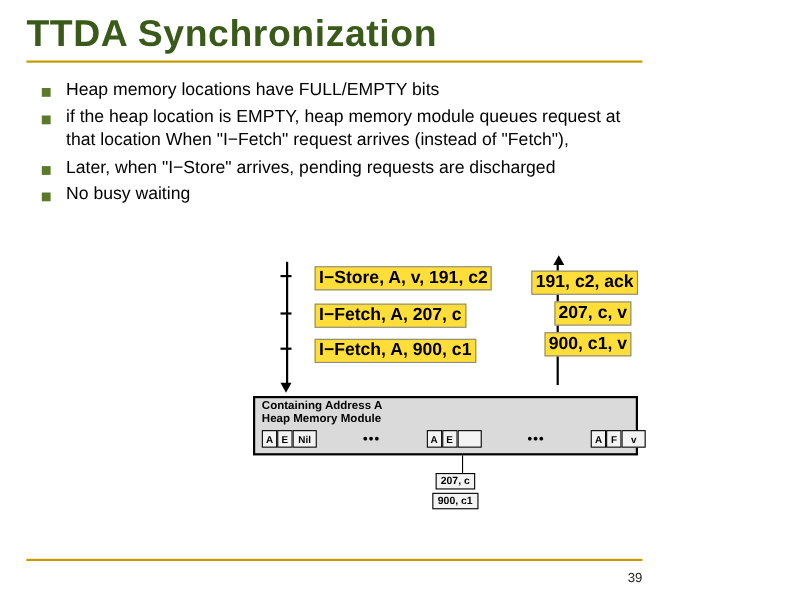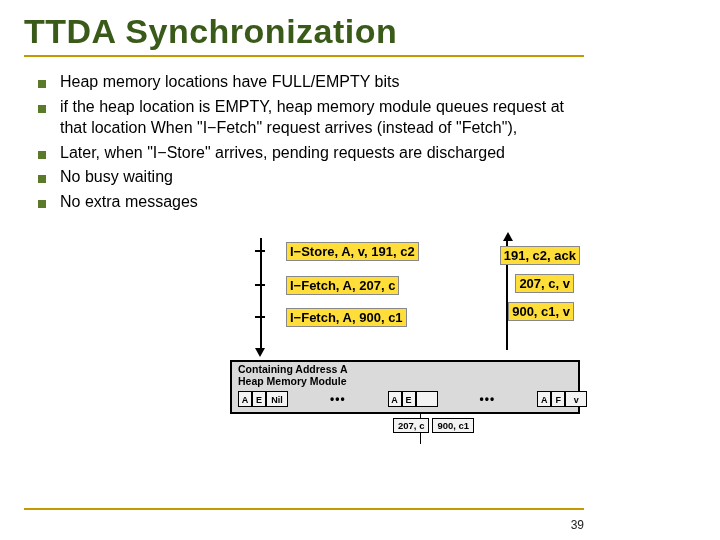--- a/index.html
+++ b/index.html
@@ -10,23 +10,23 @@
   .bullets { padding-left: 36px; font-size: 16px; line-height: 1.35; color: #000; max-width: 640px; }
   .bullets li { list-style: none; position: relative; margin-bottom: 3px; }
   .bullets li::before { content: ""; position: absolute; left: -22px; top: 9px; width: 8px; height: 8px; background: #5a7a2a; }
   .diagram { position: absolute; right: 28px; top: 232px; width: 350px; height: 220px; font-family: Arial, sans-serif; }
   .hmm { position: absolute; left: 0; top: 128px; width: 100%; height: 54px; border: 2px solid #000; background: #dadada; font-size: 10.5px; font-weight: bold; padding: 2px 6px; line-height: 1.1; }
   .hmm-rows { display: flex; gap: 42px; margin-top: 4px; align-items: center; }
   .slotset { display: flex; }
   .slot { width: 14px; height: 16px; border: 1.5px solid #000; background: #f3f3f3; font-size: 9px; text-align: center; line-height: 16px; font-weight: bold; }
   .slot.wide { width: 22px; }
   .dots { font-size: 12px; font-weight: bold; letter-spacing: 1px; }
-  .pend { display: flex; flex-direction: row; gap: 3px; align-items: center; }
+  .pend { display: flex; flex-direction: column; gap: 3px; align-items: center; margin-top: 12px; }
   .pbox { border: 1.5px solid #000; background: #f3f3f3; font-size: 9.5px; font-weight: bold; padding: 1px 4px; white-space: nowrap; }
-  .yl { position: absolute; background: #ffde3a; border: 1.5px solid #888; font-size: 13px; font-weight: bold; padding: 1px 3px; white-space: nowrap; }
+  .yl { position: absolute; background: #ffde3a; border: 1.5px solid #888; font-size: 16px; font-weight: bold; padding: 1px 3px; white-space: nowrap; }
   .label0 { left: 56px; top: 10px; }
   .label1 { left: 56px; top: 44px; }
   .label2 { left: 56px; top: 76px; }
   .label3 { right: 0px; top: 14px; }
   .label4 { right: 6px; top: 42px; }
   .label5 { right: 6px; top: 70px; text-align: right; }
   .arrow-down { position: absolute; width: 0; left: 30px; top: 6px; height: 112px; border-left: 2px solid #000; }
   .arrow-down-head { position: absolute; left: 25px; top: 116px; width: 0; height: 0; border-left: 5px solid transparent; border-right: 5px solid transparent; border-top: 9px solid #000; }
   .arrow-up { position: absolute; width: 0; right: 72px; top: 6px; height: 112px; border-left: 2px solid #000; }
   .arrow-up-head { position: absolute; right: 67px; top: 0px; width: 0; height: 0; border-left: 5px solid transparent; border-right: 5px solid transparent; border-bottom: 9px solid #000; }
@@ -42,21 +42,20 @@
 <body>
 
 <div class="slide">
   <h1 class="title">TTDA Synchronization</h1>
   <hr class="title-rule">
   <ul class="bullets">
     <li>Heap memory locations have FULL/EMPTY bits</li>
     <li>if the heap location is EMPTY,  heap memory module queues request at that location When "I−Fetch" request arrives (instead of "Fetch"),</li>
     <li>Later, when "I−Store" arrives, pending requests are discharged</li>
     <li>No busy waiting</li>
-    <li>No extra messages</li>
   </ul>
 
   <div class="diagram">
     <div class="arrow-down"></div>
     <div class="arrow-down-head"></div>
     <div class="tick t0"></div>
     <div class="tick t1"></div>
     <div class="tick t2"></div>
     <div class="arrow-up"></div>
     <div class="arrow-up-head"></div>

